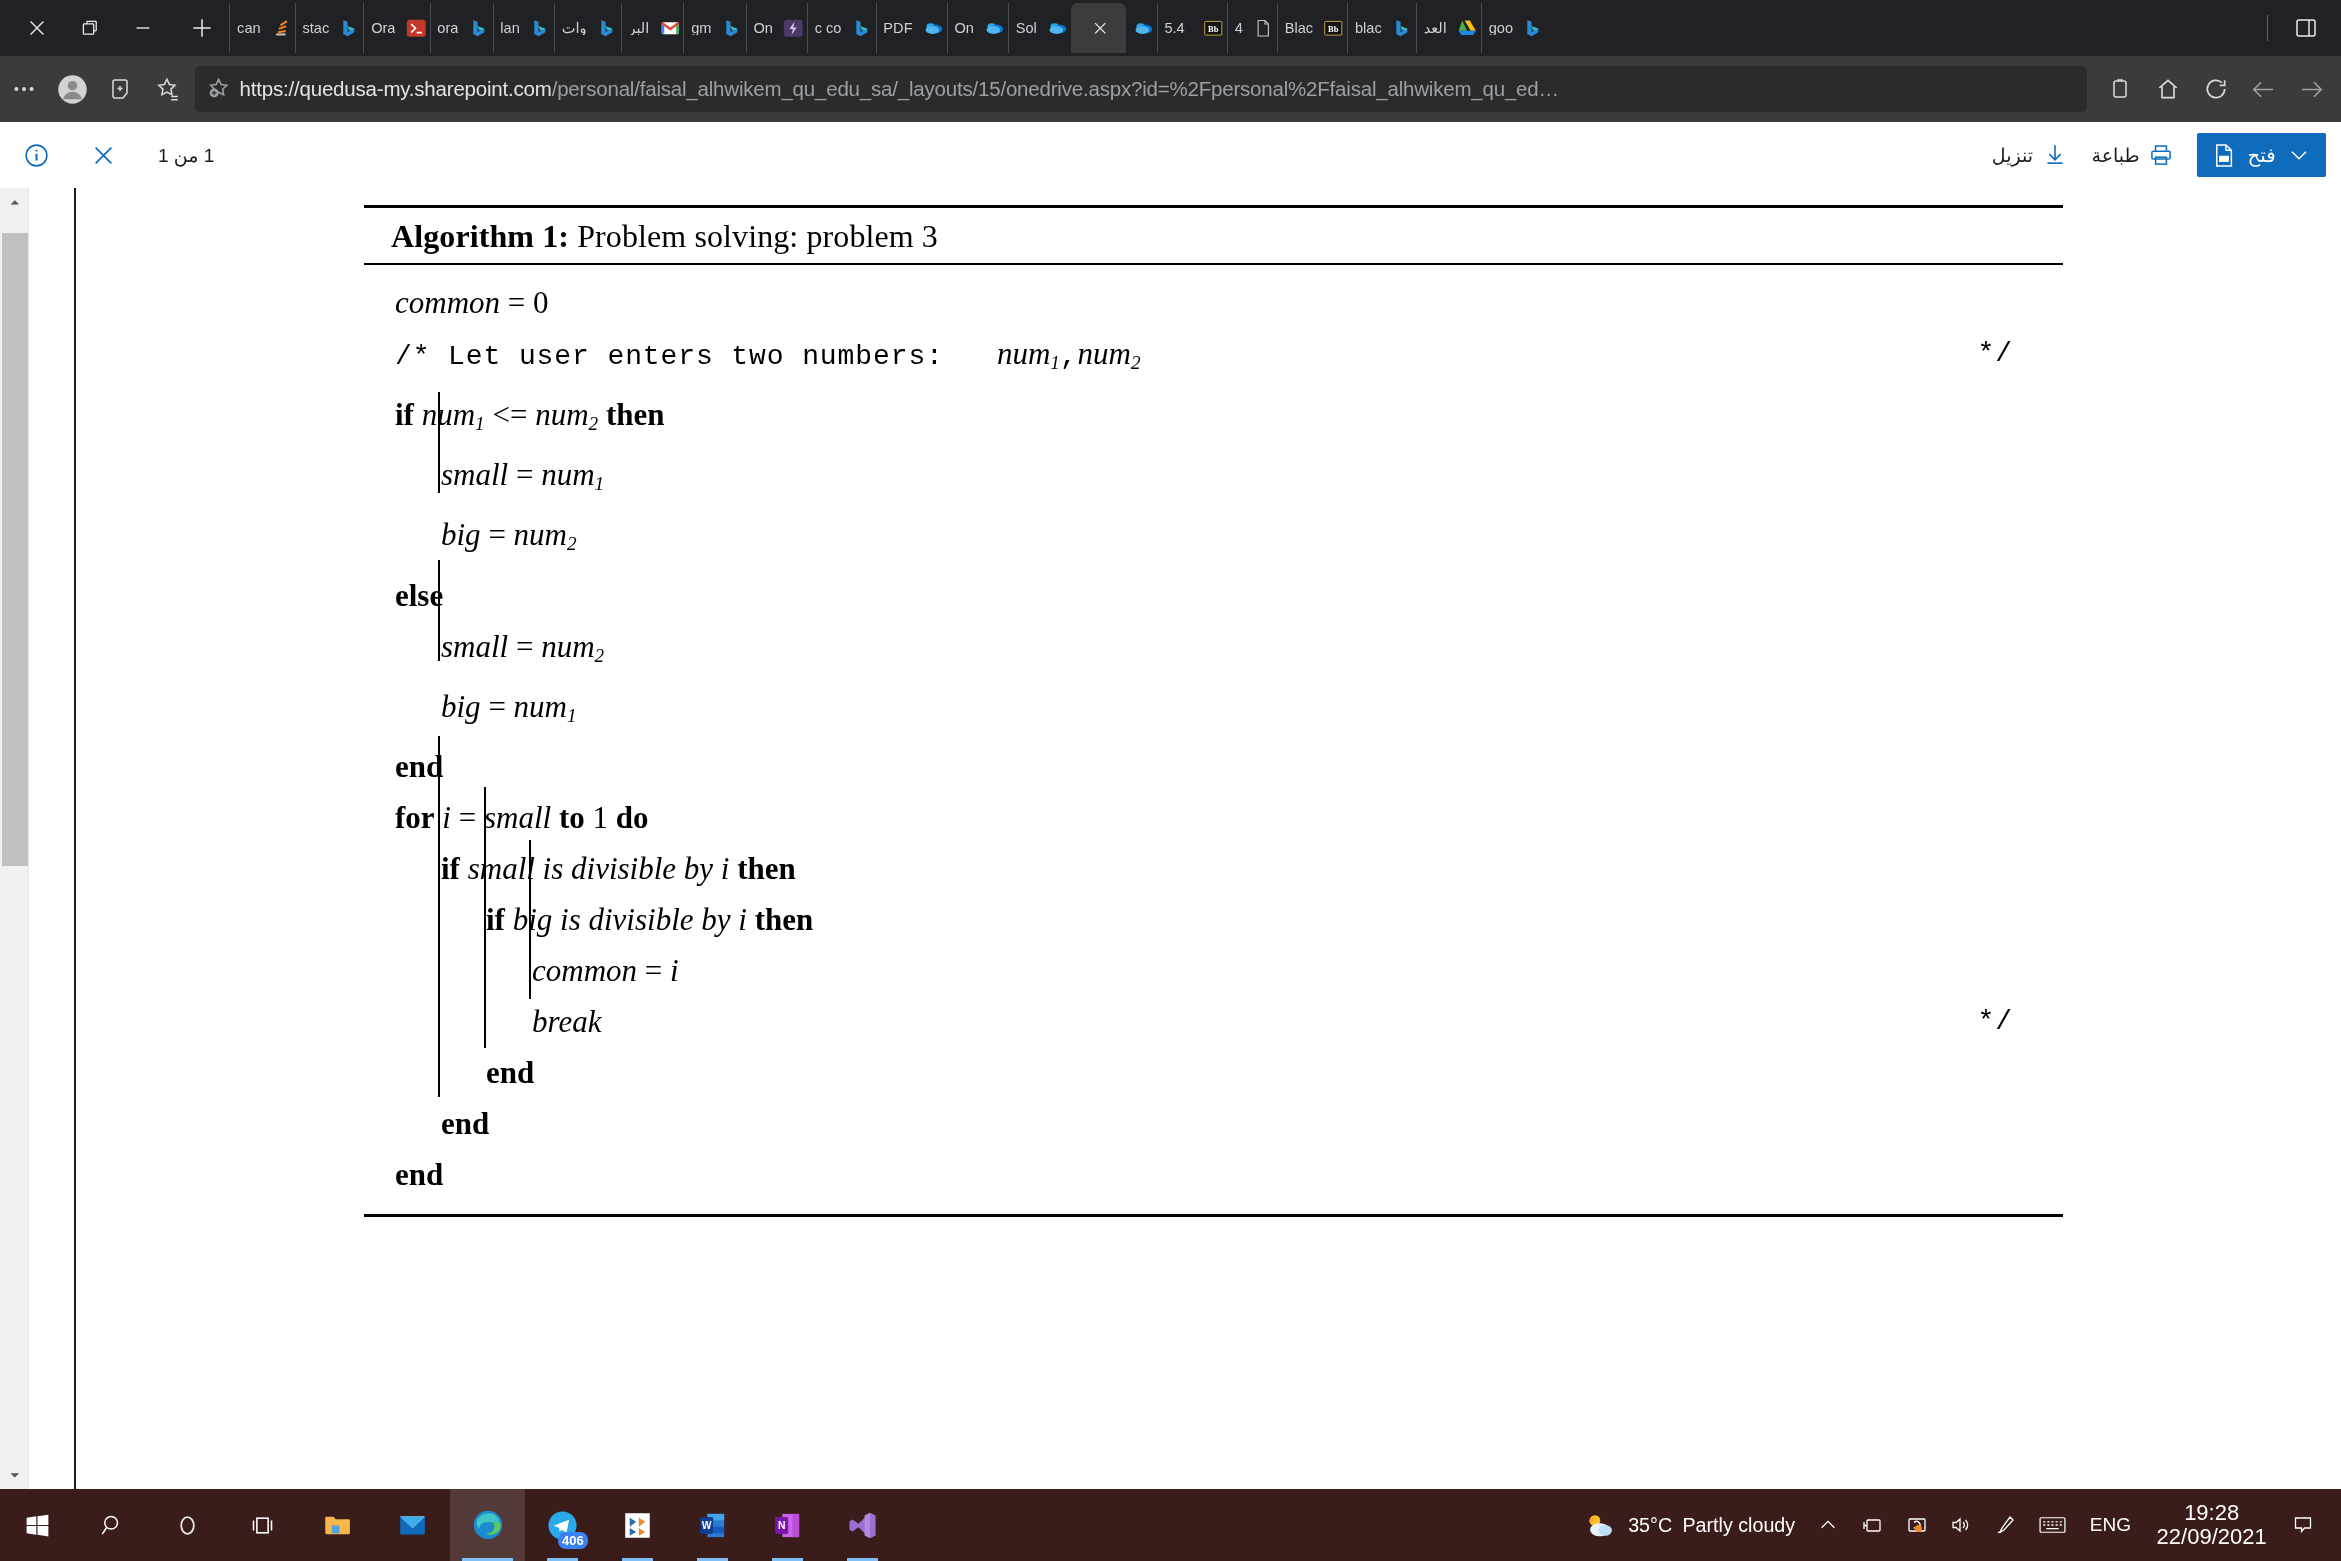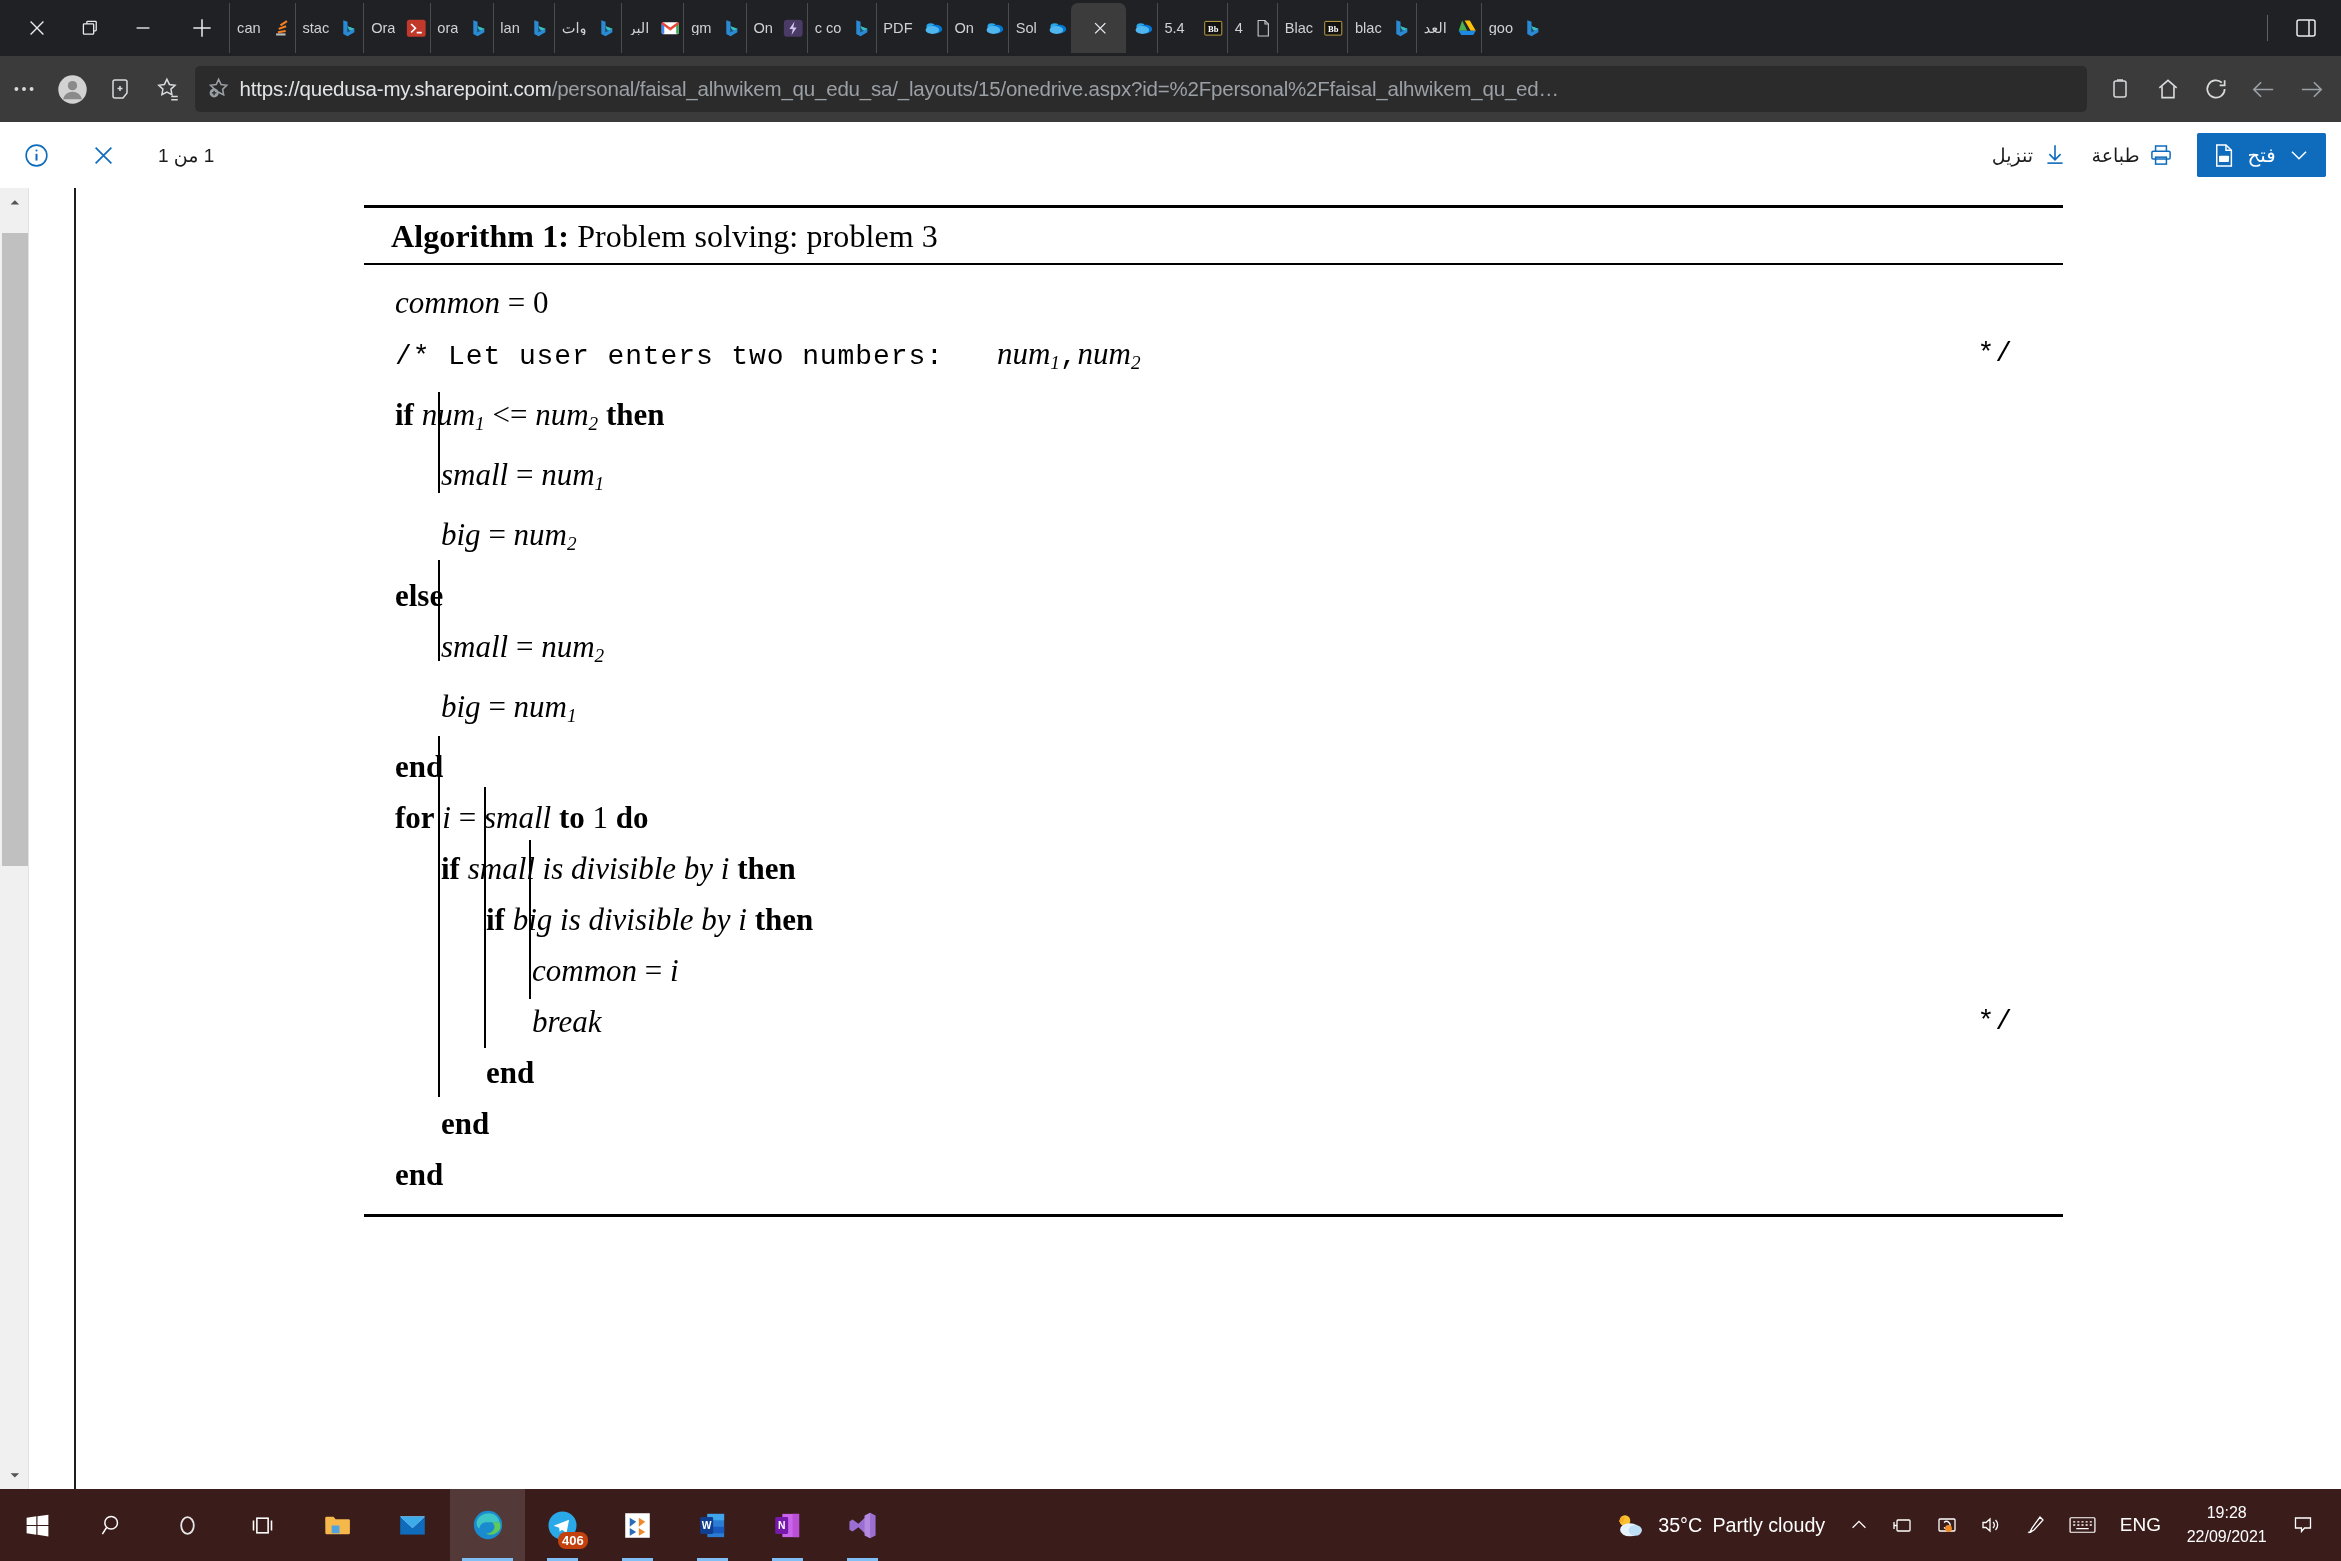--- a/index.html
+++ b/index.html
@@ -160,31 +160,31 @@
   .tb-item.active { background: rgba(255,255,255,0.13); }
   .tb-item.active::after {
     content: ""; position: absolute; bottom: 0; left: 12px; right: 12px;
     height: 3.4px; background: #7fbff5;
   }
   .tb-item.running::after {
     content: ""; position: absolute; bottom: 0; left: 22px; right: 22px;
     height: 3.4px; background: #7fbff5;
   }
   .badge {
-    position: absolute; right: 12px; bottom: 12px; background: #c2410c; color: #fff;
+    position: absolute; right: 12px; bottom: 12px; background: #3b82f6; color: #fff;
     font-size: 13px; border-radius: 7.7px; padding: 0.9px 4.3px; font-weight: bold;
   }
   .tray { margin-left: auto; display: flex; align-items: center; gap: 0; padding-right: 16px; }
   .tray-item {
     height: 72px; display: flex; align-items: center; justify-content: center;
     color: #fff; padding: 0 10.3px;
   }
   .weather { display: flex; align-items: center; gap: 10.3px; color: #fff; font-size: 19.7px; padding: 0 12px; }
   .clock {
-    color: #fff; font-size: 16px; line-height: 24px; text-align: center;
+    color: #fff; font-size: 22px; line-height: 24px; text-align: center;
     padding: 0 13.7px; display: flex; flex-direction: column; justify-content: center;
   }
   .lang { color: #fff; font-size: 19px; padding: 0 12px; }
 </style>
 </head>
 <body>
 
 <div id="browser-window">
 
   <div class="tabstrip">

